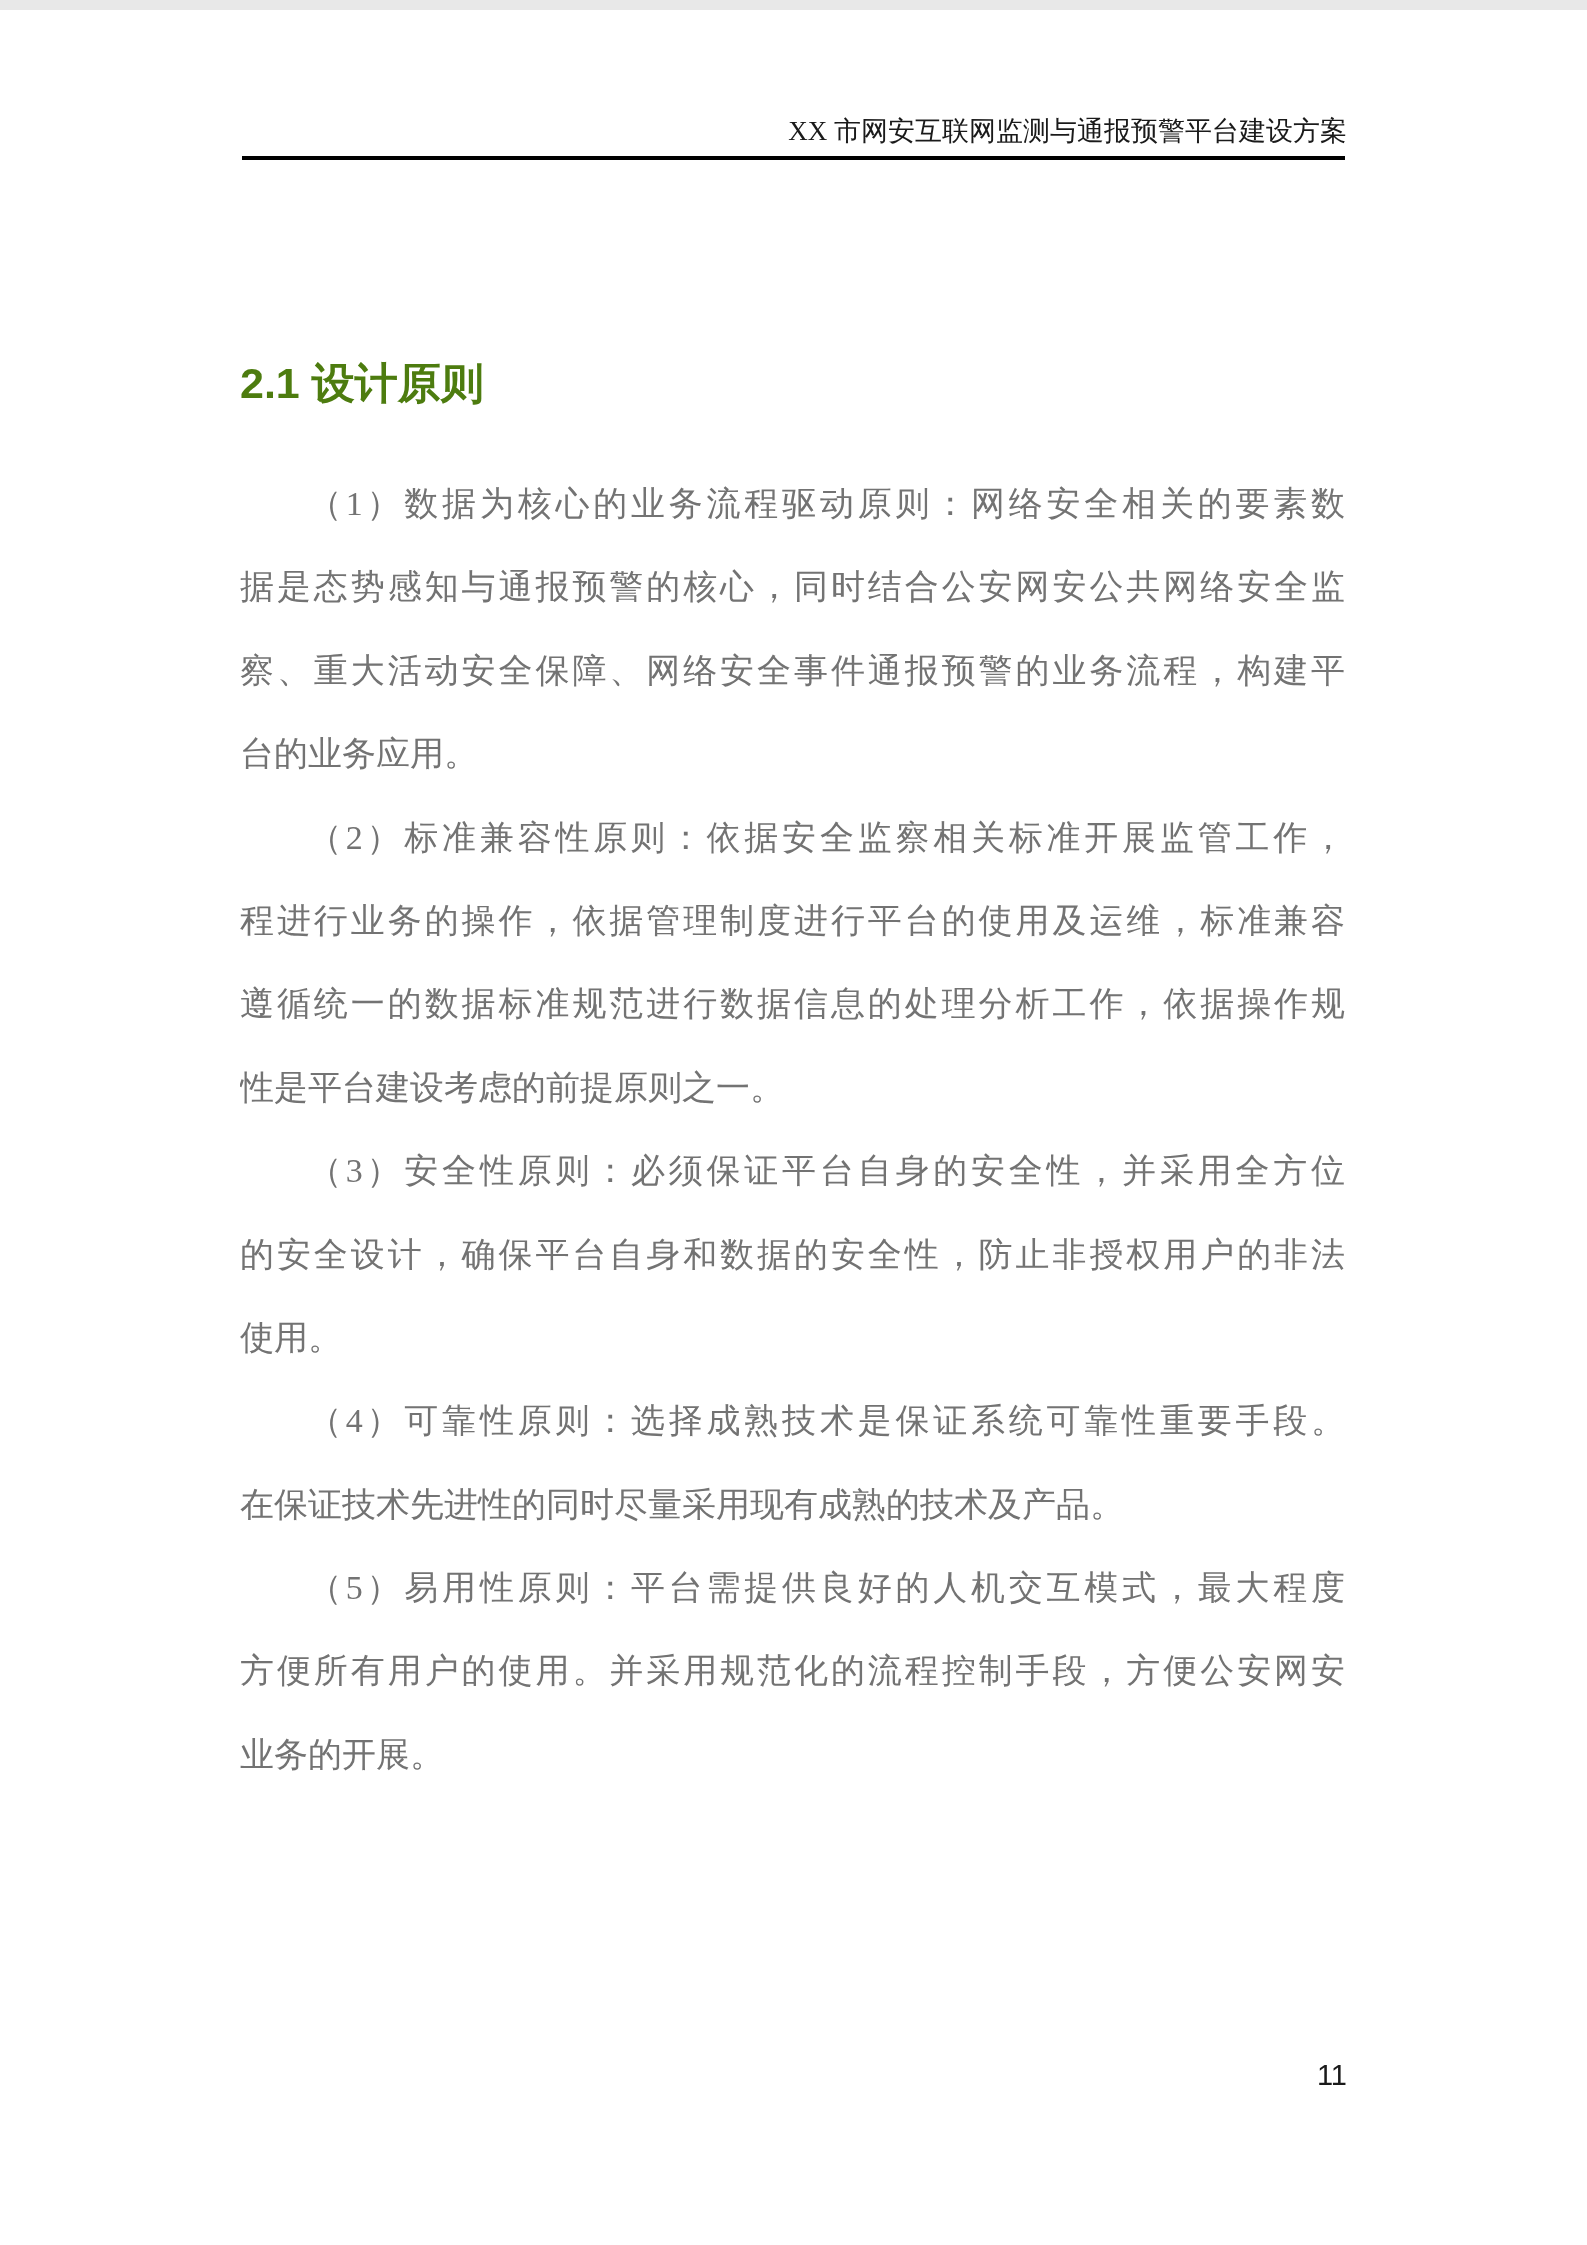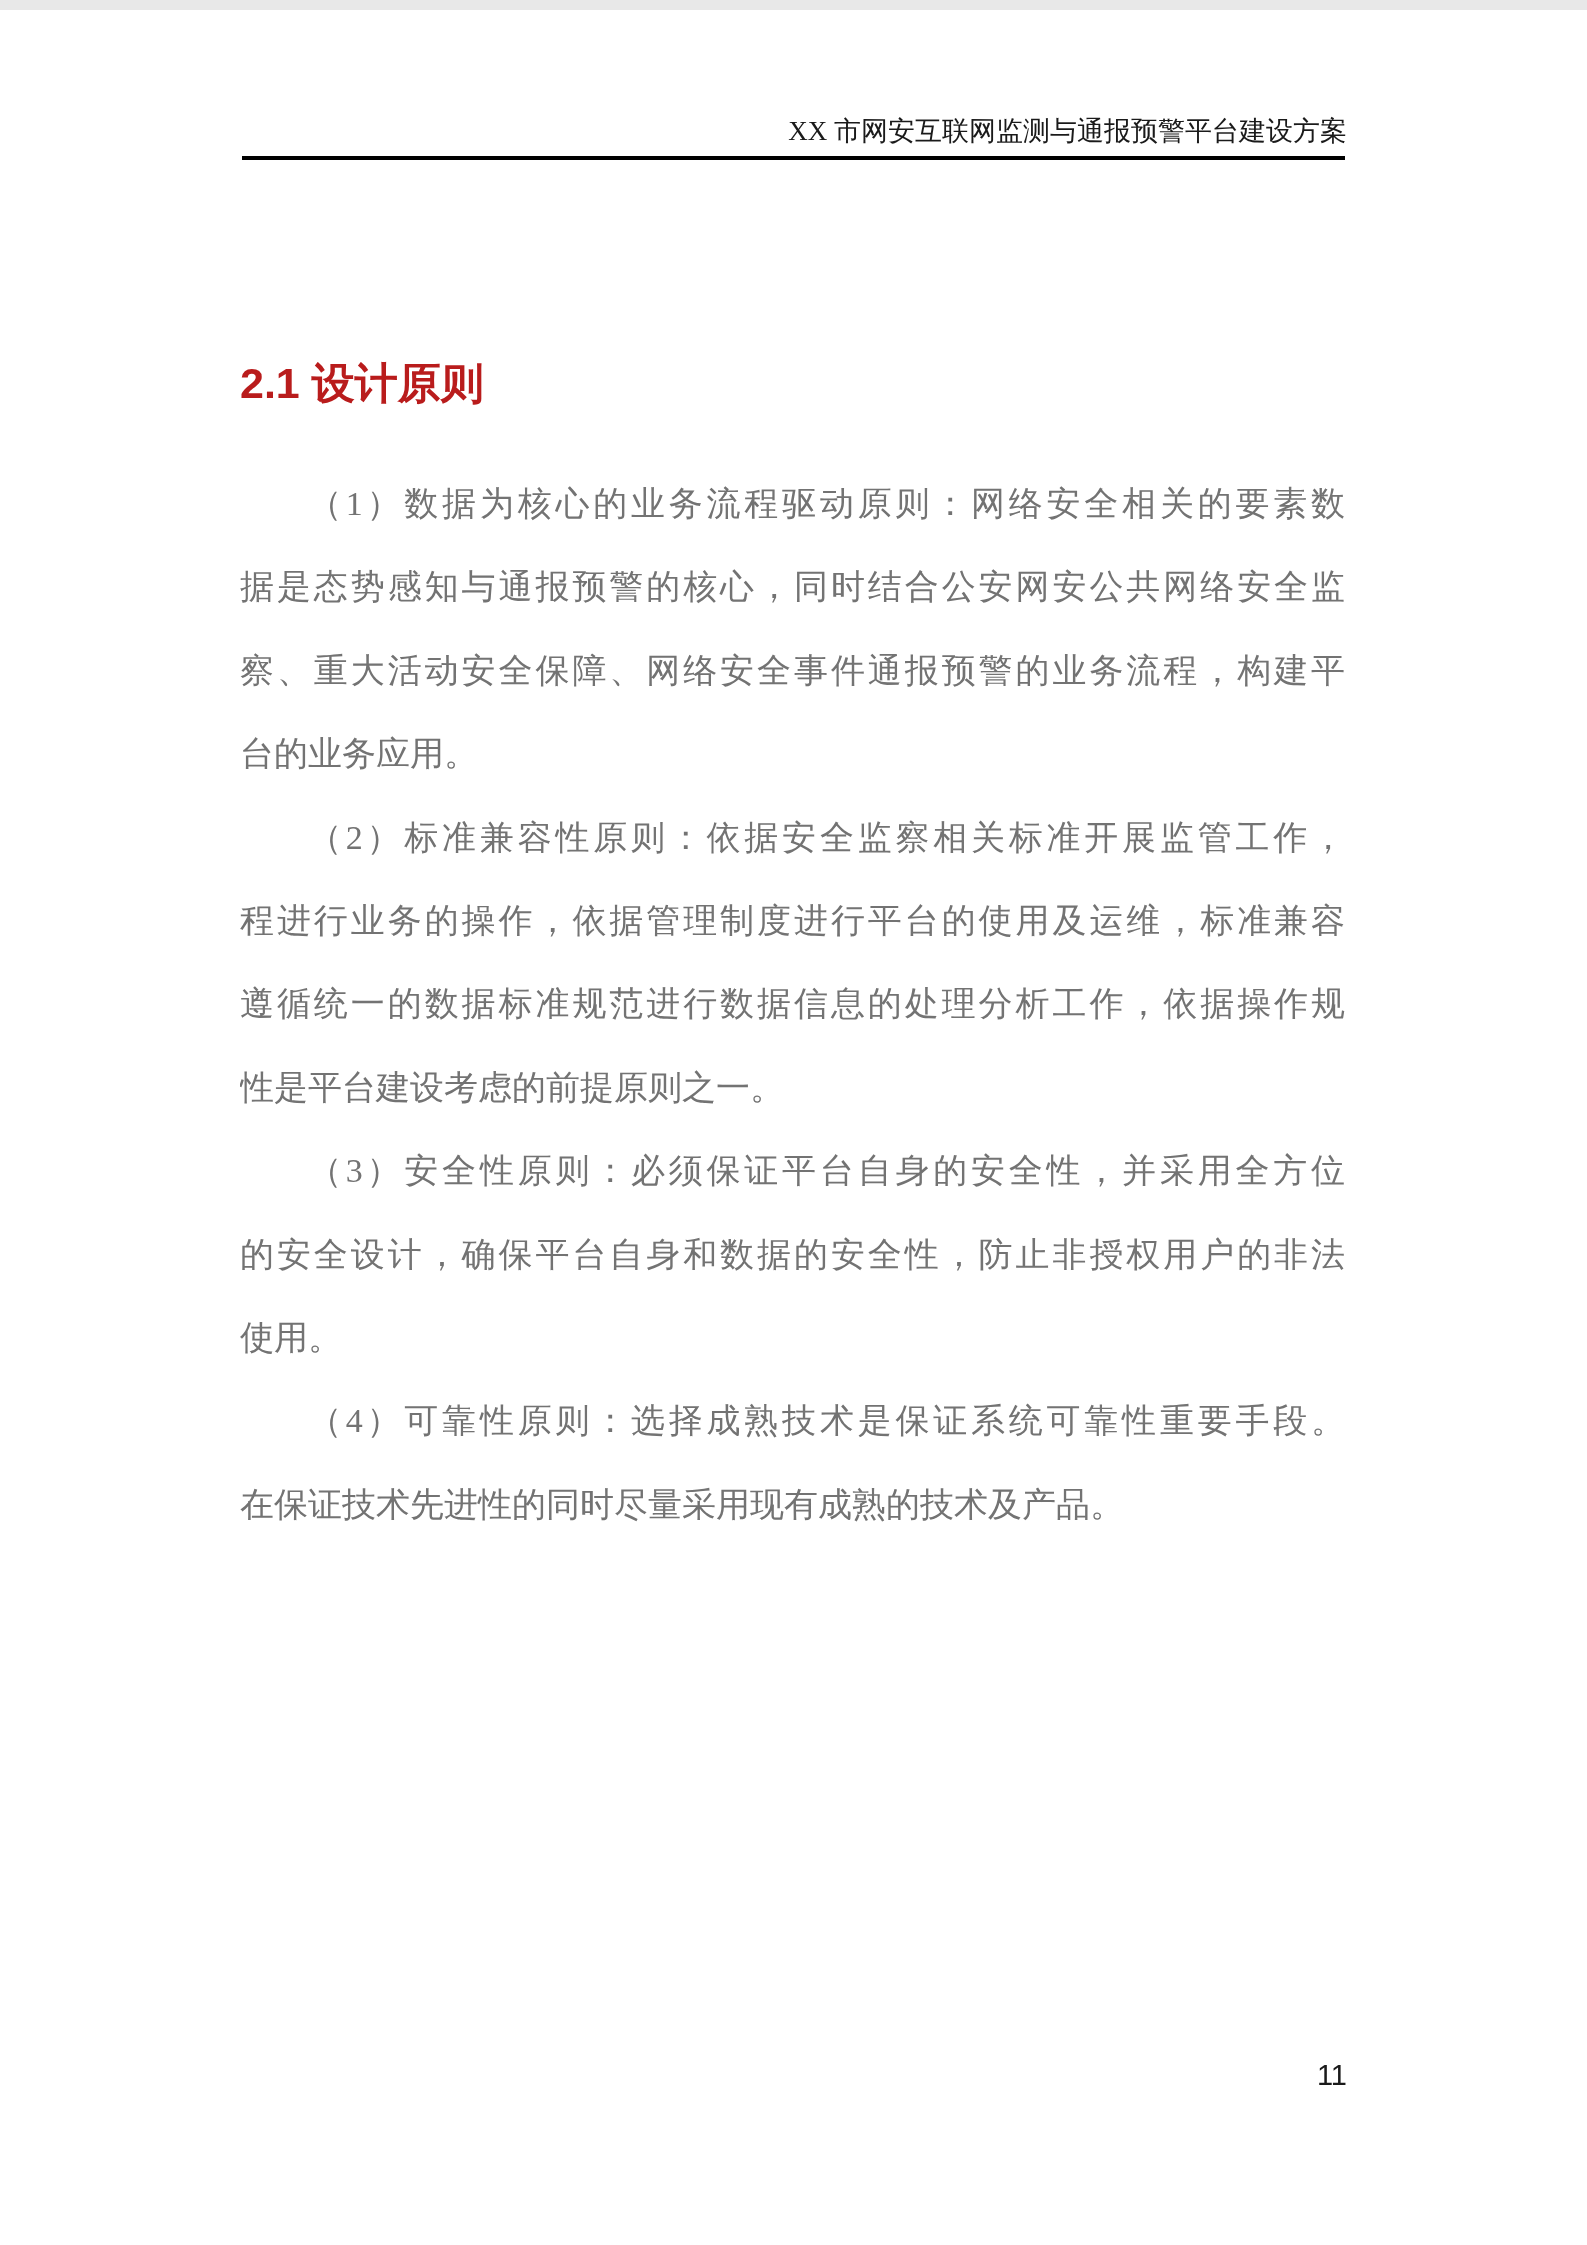--- a/index.html
+++ b/index.html
@@ -41,21 +41,21 @@
     white-space: nowrap;
     font-family: "Liberation Serif", "DejaVu Serif", serif;
   }
   .section-heading {
     position: absolute;
     left: 240px;
     top: 349px;
     font-size: 43px;
     line-height: 48px;
     font-weight: bold;
-    color: #b91c1c;
+    color: #4d7c0f;
     white-space: nowrap;
     font-family: "Liberation Sans", "DejaVu Sans", sans-serif;
   }
   .body-text {
     position: absolute;
     left: 240px;
     top: 452px;
     width: 1105px;
     font-size: 34px;
     color: #737373;
@@ -113,19 +113,24 @@
       <div class="ln jst ind">（3）安全性原则：必须保证平台自身的安全性，并采用全方位</div>
       <div class="ln jst">的安全设计，确保平台自身和数据的安全性，防止非授权用户的非法</div>
       <div class="ln">使用。</div>
     </div>
 
     <div>
       <div class="ln jst ind">（4）可靠性原则：选择成熟技术是保证系统可靠性重要手段。</div>
       <div class="ln">在保证技术先进性的同时尽量采用现有成熟的技术及产品。</div>
     </div>
 
+    <div>
+      <div class="ln jst ind">（5）易用性原则：平台需提供良好的人机交互模式，最大程度</div>
+      <div class="ln jst">方便所有用户的使用。并采用规范化的流程控制手段，方便公安网安</div>
+      <div class="ln">业务的开展。</div>
+    </div>
 
 
   </div>
 
   <div class="page-number">11</div>
 
 </div>
 
 </body></html>

